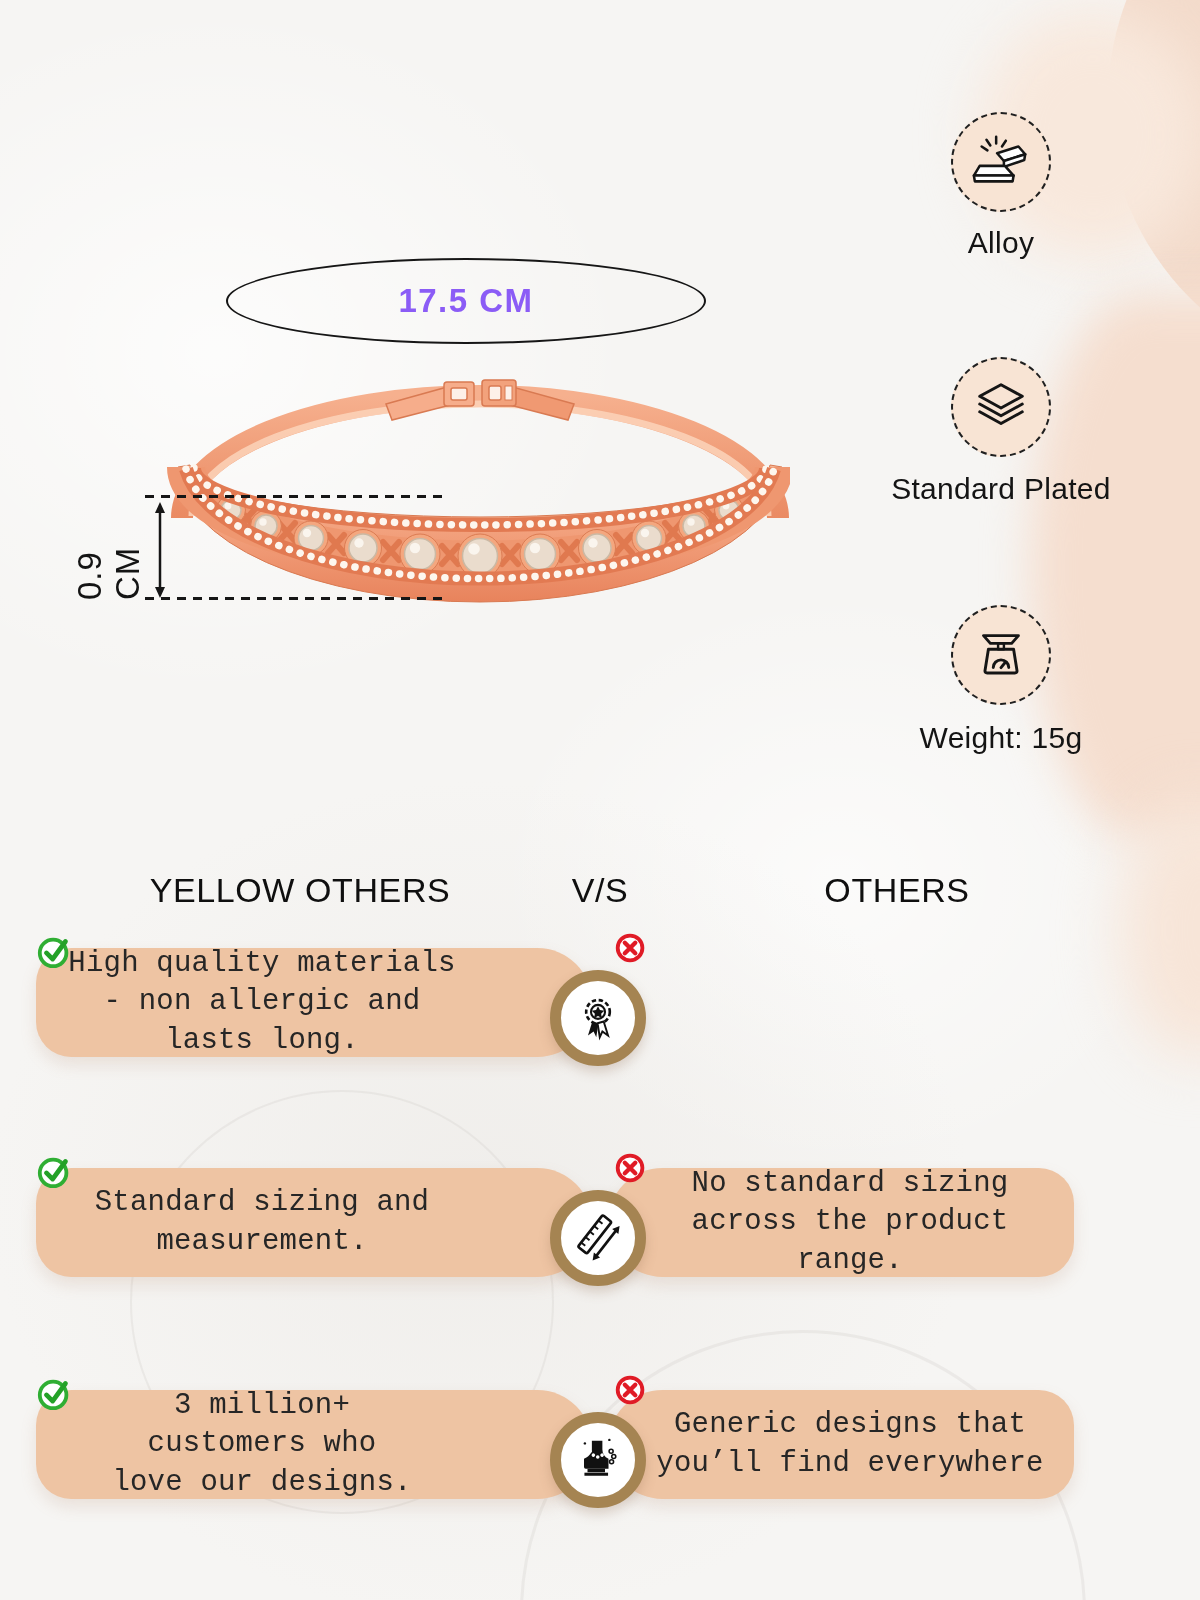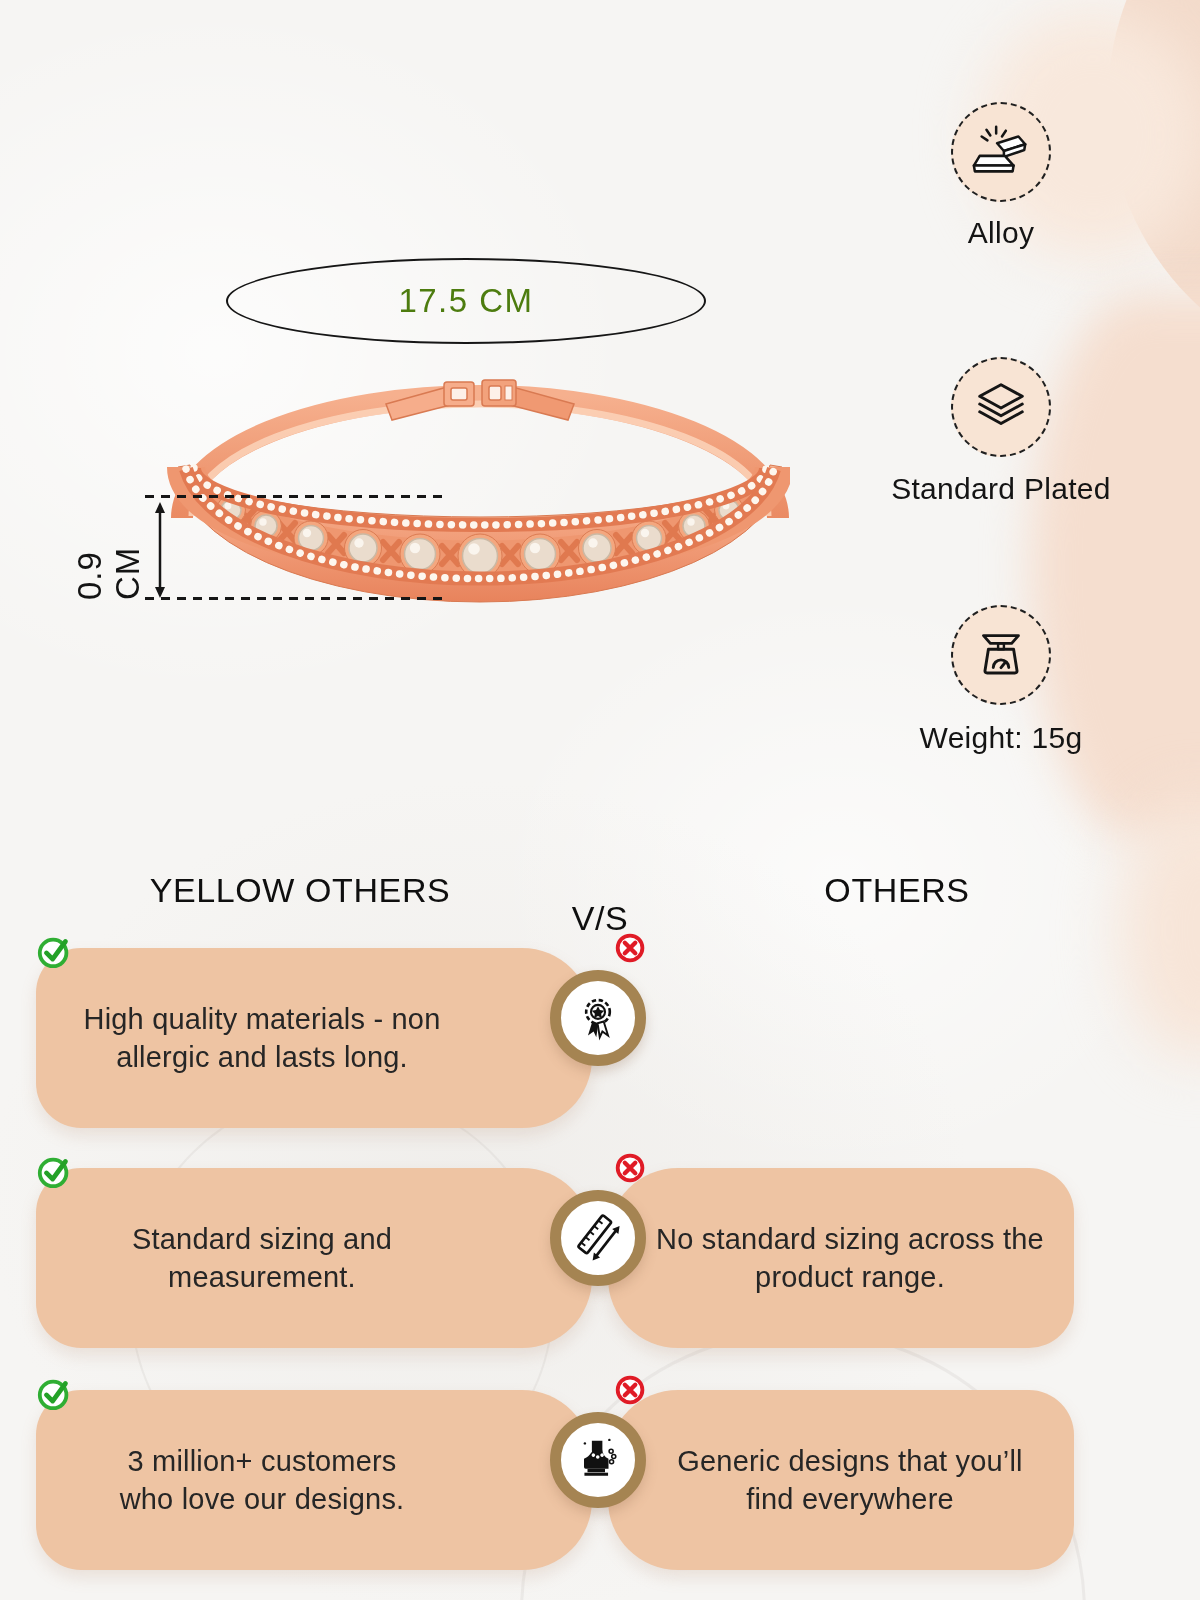--- a/index.html
+++ b/index.html
@@ -22,53 +22,53 @@
     border-radius:45% 0 0 45% / 50%;filter:blur(22px);}
   .wash-right2{left:1120px;top:800px;width:160px;height:260px;background:#f7e5d8;filter:blur(30px);}
   .swirl{position:absolute;border-radius:50%;border:2px solid rgba(205,200,194,.25);}
   .swirl1{left:130px;top:1090px;width:420px;height:420px;}
   .swirl2{left:520px;top:1330px;width:560px;height:560px;border-width:3px;}
 
   
   .len-ellipse{position:absolute;left:226px;top:258px;width:476px;height:82px;
     border:2.5px solid #161616;border-radius:50%;
     display:flex;align-items:center;justify-content:center;}
-  .len-ellipse span{font-size:33px;letter-spacing:1.5px;font-weight:400;color:#4d7c0f;}
+  .len-ellipse span{font-size:33px;letter-spacing:1.5px;font-weight:700;color:#8b5cf6;}
   .bracelet{position:absolute;left:160px;top:368px;}
   .dash-line{position:absolute;left:145px;width:298px;height:3px;
     background-image:repeating-linear-gradient(90deg,#161616 0 9px,transparent 9px 16px);}
   .dash-top{top:495px;}
   .dash-bottom{top:597px;}
   .v-arrow{position:absolute;left:148px;top:500px;}
   .width-label{position:absolute;left:86px;top:494px;height:106px;width:46px;
     display:flex;align-items:center;justify-content:center;
     writing-mode:vertical-rl;transform:rotate(180deg);
     font-size:33px;letter-spacing:1px;font-weight:500;color:#141414;}
 
   
   .feature{position:absolute;width:300px;left:851px;display:flex;flex-direction:column;align-items:center;}
-  .f-alloy{top:102px;justify-content:flex-end;} .f-plating{top:357px;} .f-weight{top:605px;}
+  .f-alloy{top:112px;justify-content:flex-end;} .f-plating{top:357px;} .f-weight{top:605px;}
   .dash-circle{width:100px;height:100px;border:2.5px dashed #1f1f1f;border-radius:50%;
     background:#f8e4d4;display:flex;align-items:center;justify-content:center;box-sizing:border-box;}
   .f-label{margin-top:14px;font-size:30px;font-weight:500;color:#141414;text-align:center;letter-spacing:.3px;}
   .f-plating .f-label{margin-top:15px;}
   .f-weight .f-label{margin-top:16px;}
 
   
   .cmp-header{position:absolute;top:868px;height:44px;display:flex;align-items:center;justify-content:center;
     font-size:34px;font-weight:500;letter-spacing:.6px;color:#0f0f0f;}
   .h-brand{left:100px;width:400px;}
-  .h-vs{left:540px;width:120px;margin-top:28px;}
+  .h-vs{left:540px;width:120px;}
   .h-others{left:697px;width:400px;}
 
   .row{position:absolute;left:0;width:1200px;height:140px;}
   .r1{top:948px;} .r2{top:1168px;} .r3{top:1390px;}
-  .bar{position:absolute;top:0;height:180px;background:#eec4a3;
+  .bar{position:absolute;top:0;height:109px;background:#eec4a3;
     box-shadow:0 8px 16px rgba(176,134,103,.18);
-    display:flex;align-items:center;}
+    display:flex;align-items:center;font-family:Liberation Mono, monospace;}
   .bar-left{left:36px;width:556px;border-radius:45px 70px 70px 45px;justify-content:center;padding-right:104px;box-sizing:border-box;}
   .bar-right{left:608px;width:466px;border-radius:70px 45px 45px 70px;justify-content:center;padding-left:18px;box-sizing:border-box;}
   .bar-text{font-size:29px;line-height:1.32;color:#262626;text-align:center;letter-spacing:.2px;}
   .badge{position:absolute;left:550px;top:22px;width:74px;height:74px;background:#ffffff;
     border:11px solid #a58452;border-radius:50%;
     display:flex;align-items:center;justify-content:center;
     box-shadow:0 6px 12px rgba(140,100,70,.25);}
   .mark{position:absolute;width:38px;height:38px;}
   .mark-check{left:36px;top:-16px;}
   .mark-cross{left:612px;top:-20px;}

